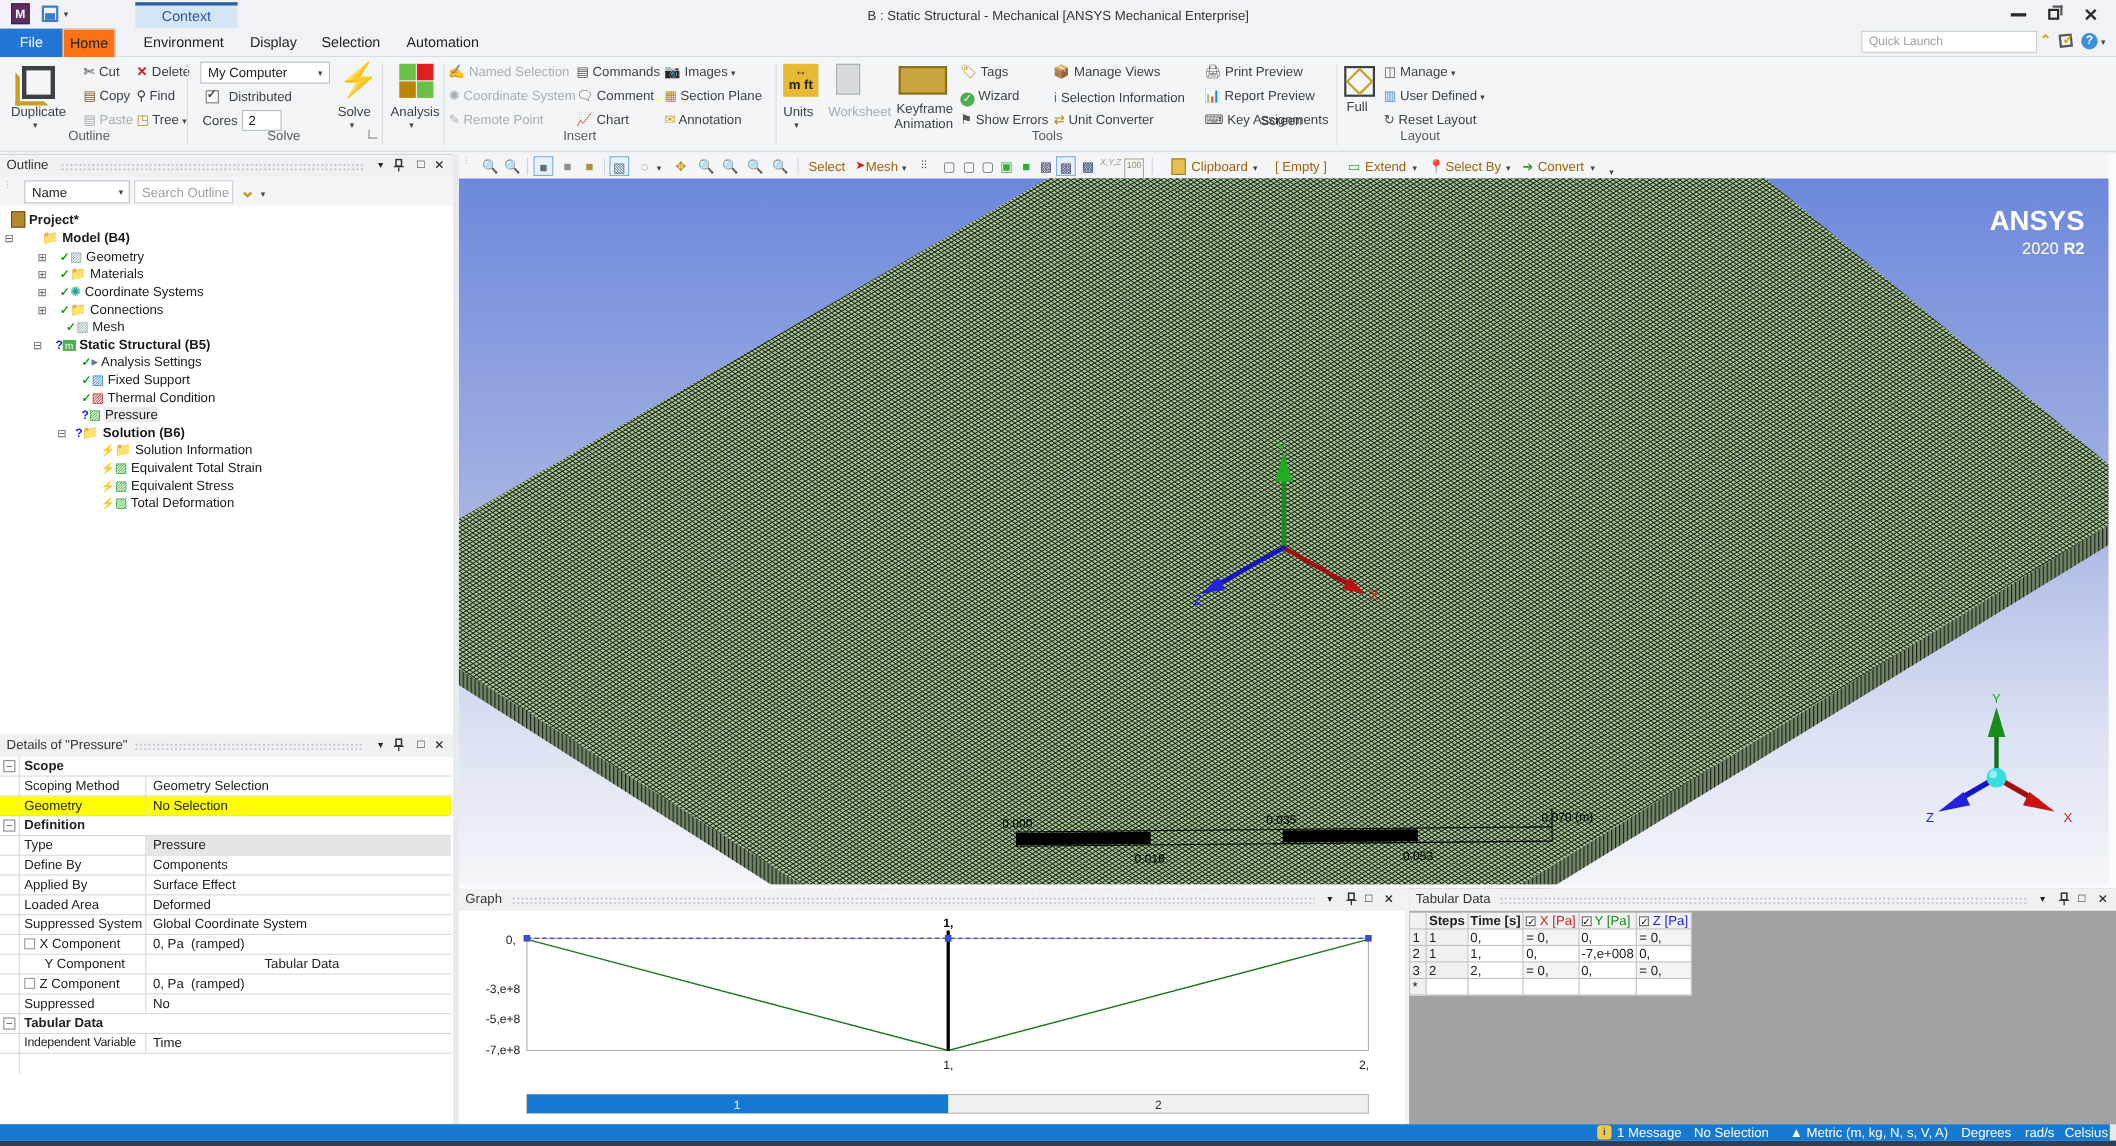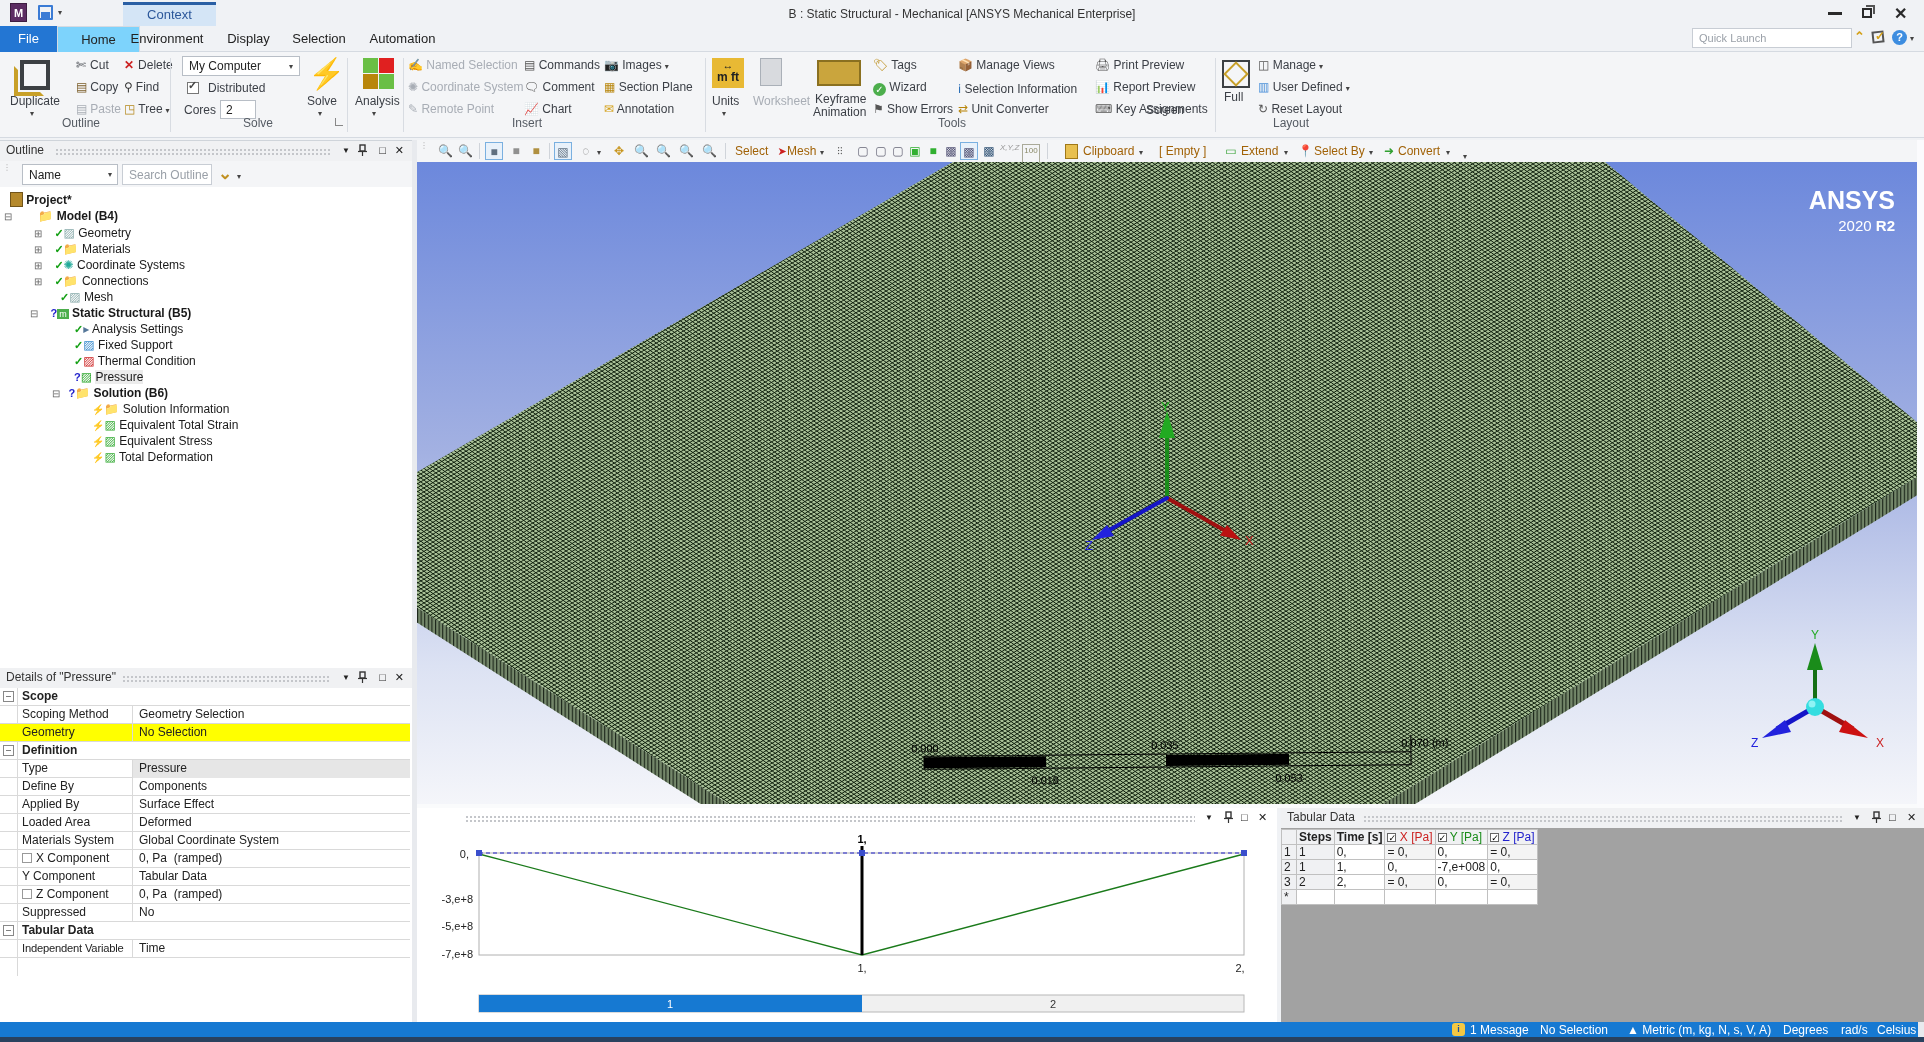--- a/index.html
+++ b/index.html
@@ -64,21 +64,21 @@
 <div class="abs" style="left:1866px;top:5px;width:9px;height:9px;border:2px solid #555;border-left:none;border-bottom:none;"></div>
 <div class="abs" style="left:1894px;top:4px;font-size:16px;font-weight:bold;color:#2a2a2a;">✕</div>
 
 <div class="abs" style="left:10px;top:3px;width:17px;height:19px;background:#5c2d63;border:1px solid #3d1d42;color:#fff;font-size:11px;font-weight:bold;text-align:center;line-height:19px;">M</div>
 <div class="abs" style="left:38px;top:5px;width:15px;height:15px;border:2px solid #3a7bd5;border-radius:1px;"></div>
 <div class="abs" style="left:41px;top:12px;width:9px;height:6px;background:#3a7bd5;"></div>
 <div class="abs" style="left:58px;top:8px;font-size:8px;color:#444;">▾</div>
 
 <div class="abs" id="tabrow"></div>
 <div class="abs tab" style="top:26px;left:0;width:57px;background:#2376d3;color:#fff;">File</div>
-<div class="abs tab" style="top:26px;left:57px;width:83px;background:#7dd3fc;border:1px solid #d5dae1;border-bottom:none;">Home</div>
+<div class="abs tab" style="top:26px;left:57px;width:48px;background:#f97316;border:1px solid #d5dae1;border-bottom:none;">Home</div>
 <div class="abs tab" style="top:26px;left:117px;width:100px;">Environment</div>
 <div class="abs tab" style="top:26px;left:217px;width:63px;">Display</div>
 <div class="abs tab" style="top:26px;left:280px;width:78px;">Selection</div>
 <div class="abs tab" style="top:26px;left:358px;width:89px;">Automation</div>
 
 <div class="abs" style="left:1692px;top:28px;width:160px;height:20px;background:#fff;border:1px solid #c8cdd4;color:#9aa0a8;font-size:11px;line-height:19px;padding-left:6px;">Quick Launch</div>
 <div class="abs" style="left:1854px;top:29px;font-size:13px;font-weight:bold;color:#d4a017;">⌃</div>
 <div class="abs" style="left:1872px;top:31px;width:12px;height:12px;border:2px solid #555;transform:rotate(-6deg);"></div>
 <div class="abs" style="left:1875px;top:29px;font-size:12px;font-weight:bold;color:#d4a017;">✓</div>
 <div class="abs" style="left:1892px;top:30px;width:15px;height:15px;border-radius:8px;background:#3d8de0;color:#fff;font-size:11px;font-weight:bold;text-align:center;line-height:15px;">?</div>
@@ -292,28 +292,28 @@
     </div>
   <div class="drow" style="top:128px;">
       <div class="dlab">Applied By</div>
       <div class="dval">Surface Effect</div>
     </div>
   <div class="drow" style="top:146px;">
       <div class="dlab">Loaded Area</div>
       <div class="dval">Deformed</div>
     </div>
   <div class="drow" style="top:164px;">
-      <div class="dlab">Materials System</div>
+      <div class="dlab">Suppressed System</div>
       <div class="dval">Global Coordinate System</div>
     </div>
   <div class="drow" style="top:182px;">
       <div class="dlab"><span style="display:inline-block;width:10px;height:10px;border:1px solid #999;background:#fff;margin-right:4px;vertical-align:-1px;"></span>X Component</div>
       <div class="dval">0, Pa&nbsp; (ramped)</div>
     </div>
-  <div class="drow" style="top:200px;">
+  <div class="drow" style="top:200px;text-align:center;">
       <div class="dlab">Y Component</div>
       <div class="dval">Tabular Data</div>
     </div>
   <div class="drow" style="top:218px;">
       <div class="dlab"><span style="display:inline-block;width:10px;height:10px;border:1px solid #999;background:#fff;margin-right:4px;vertical-align:-1px;"></span>Z Component</div>
       <div class="dval">0, Pa&nbsp; (ramped)</div>
     </div>
   <div class="drow" style="top:236px;">
       <div class="dlab">Suppressed</div>
       <div class="dval">No</div>
@@ -402,20 +402,21 @@
     <text x="1334" y="585" font-size="12" fill="#2222dd" font-family="Liberation Sans, sans-serif">Z</text>
     <text x="1459" y="585" font-size="12" fill="#cc2222" font-family="Liberation Sans, sans-serif">X</text>
   </g>
 </svg>
 </div>
 
 <div class="abs" style="left:417px;top:804px;width:1507px;height:4px;background:#fafbfc;"></div>
 <div class="abs" style="left:1917px;top:140px;width:7px;height:668px;background:#fbfbfd;"></div>
 
 <div class="abs" id="graph">
+  <div class="abs ptitle" style="left:0;top:0;width:860px;height:20px;line-height:19px;padding-left:6px;">Graph</div>
   <div class="dots" style="left:48px;width:730px;"></div>
   <div class="pticons" style="left:788px;top:5px;font-size:8px;">▼</div>
   <div class="pticons" style="left:806px;top:3px;"><svg width="11" height="13" style="vertical-align:top;">
         <rect x="3" y="1" width="5" height="6" fill="none" stroke="#333" stroke-width="1.4"></rect>
         <line x1="1" y1="7.5" x2="10" y2="7.5" stroke="#333" stroke-width="1.2"></line>
         <line x1="5.5" y1="8" x2="5.5" y2="12" stroke="#333" stroke-width="1.2"></line>
       </svg></div>
   <div class="pticons" style="left:824px;top:3px;">□</div>
   <div class="pticons" style="left:841px;top:3px;">✕</div>
   <svg class="abs" style="left:0;top:20px;" width="860" height="194" viewBox="0 0 860 194" xmlns="http://www.w3.org/2000/svg">

